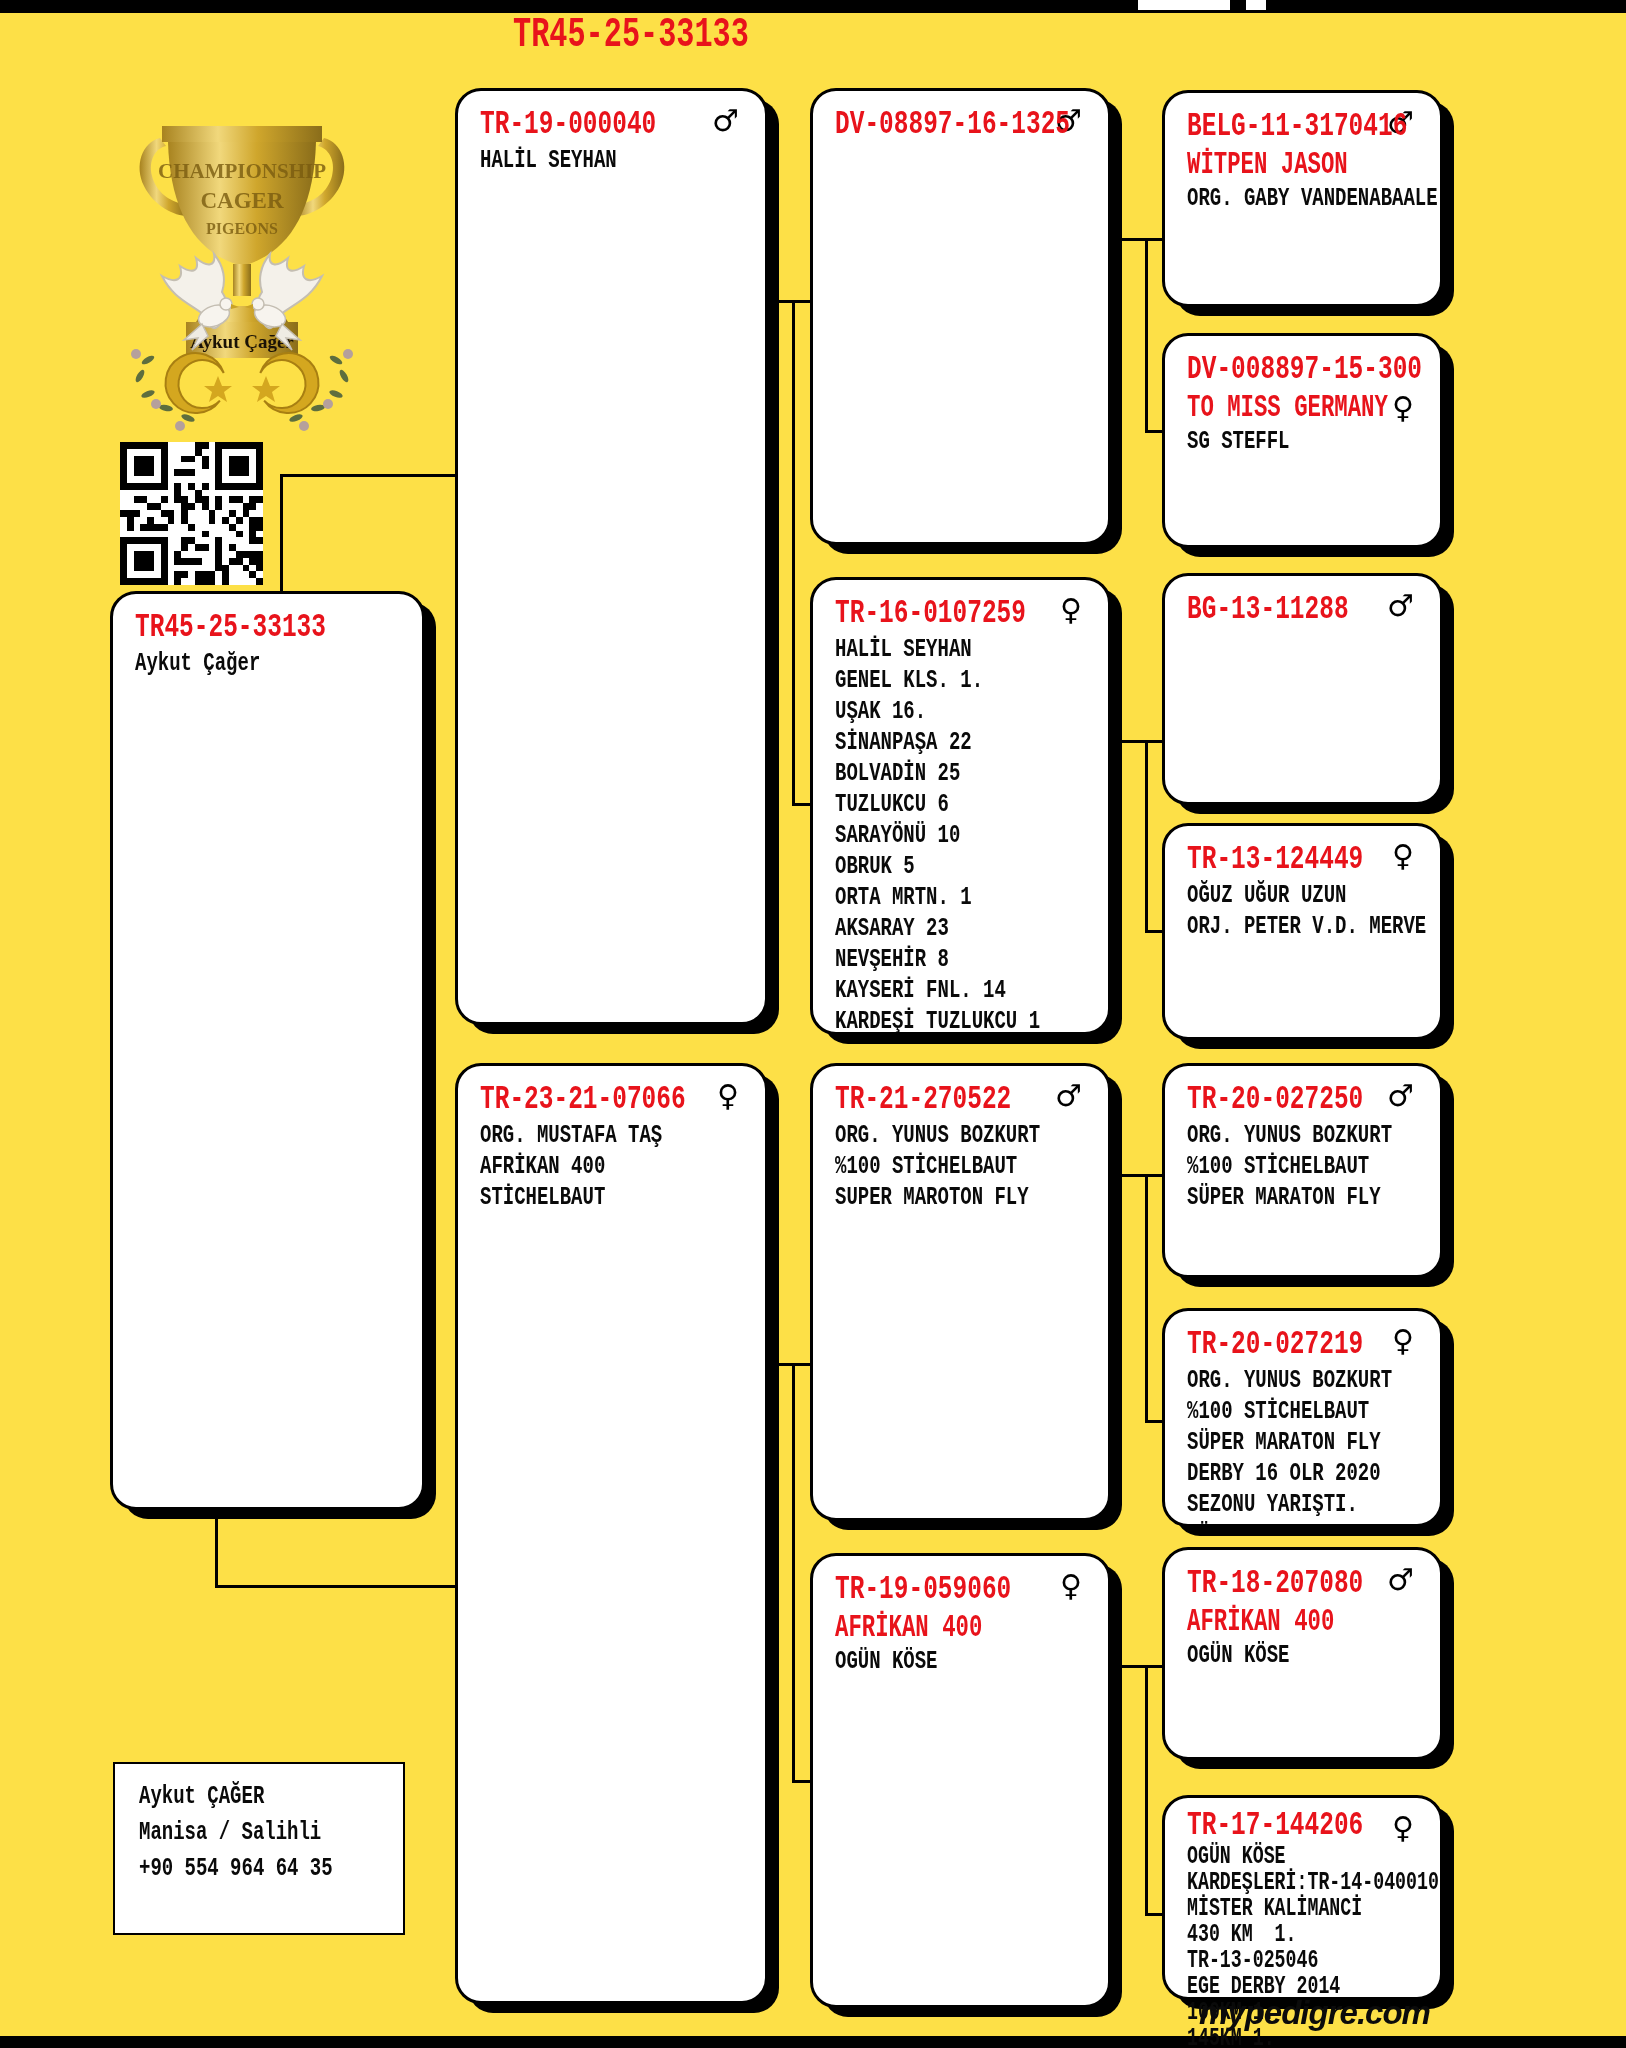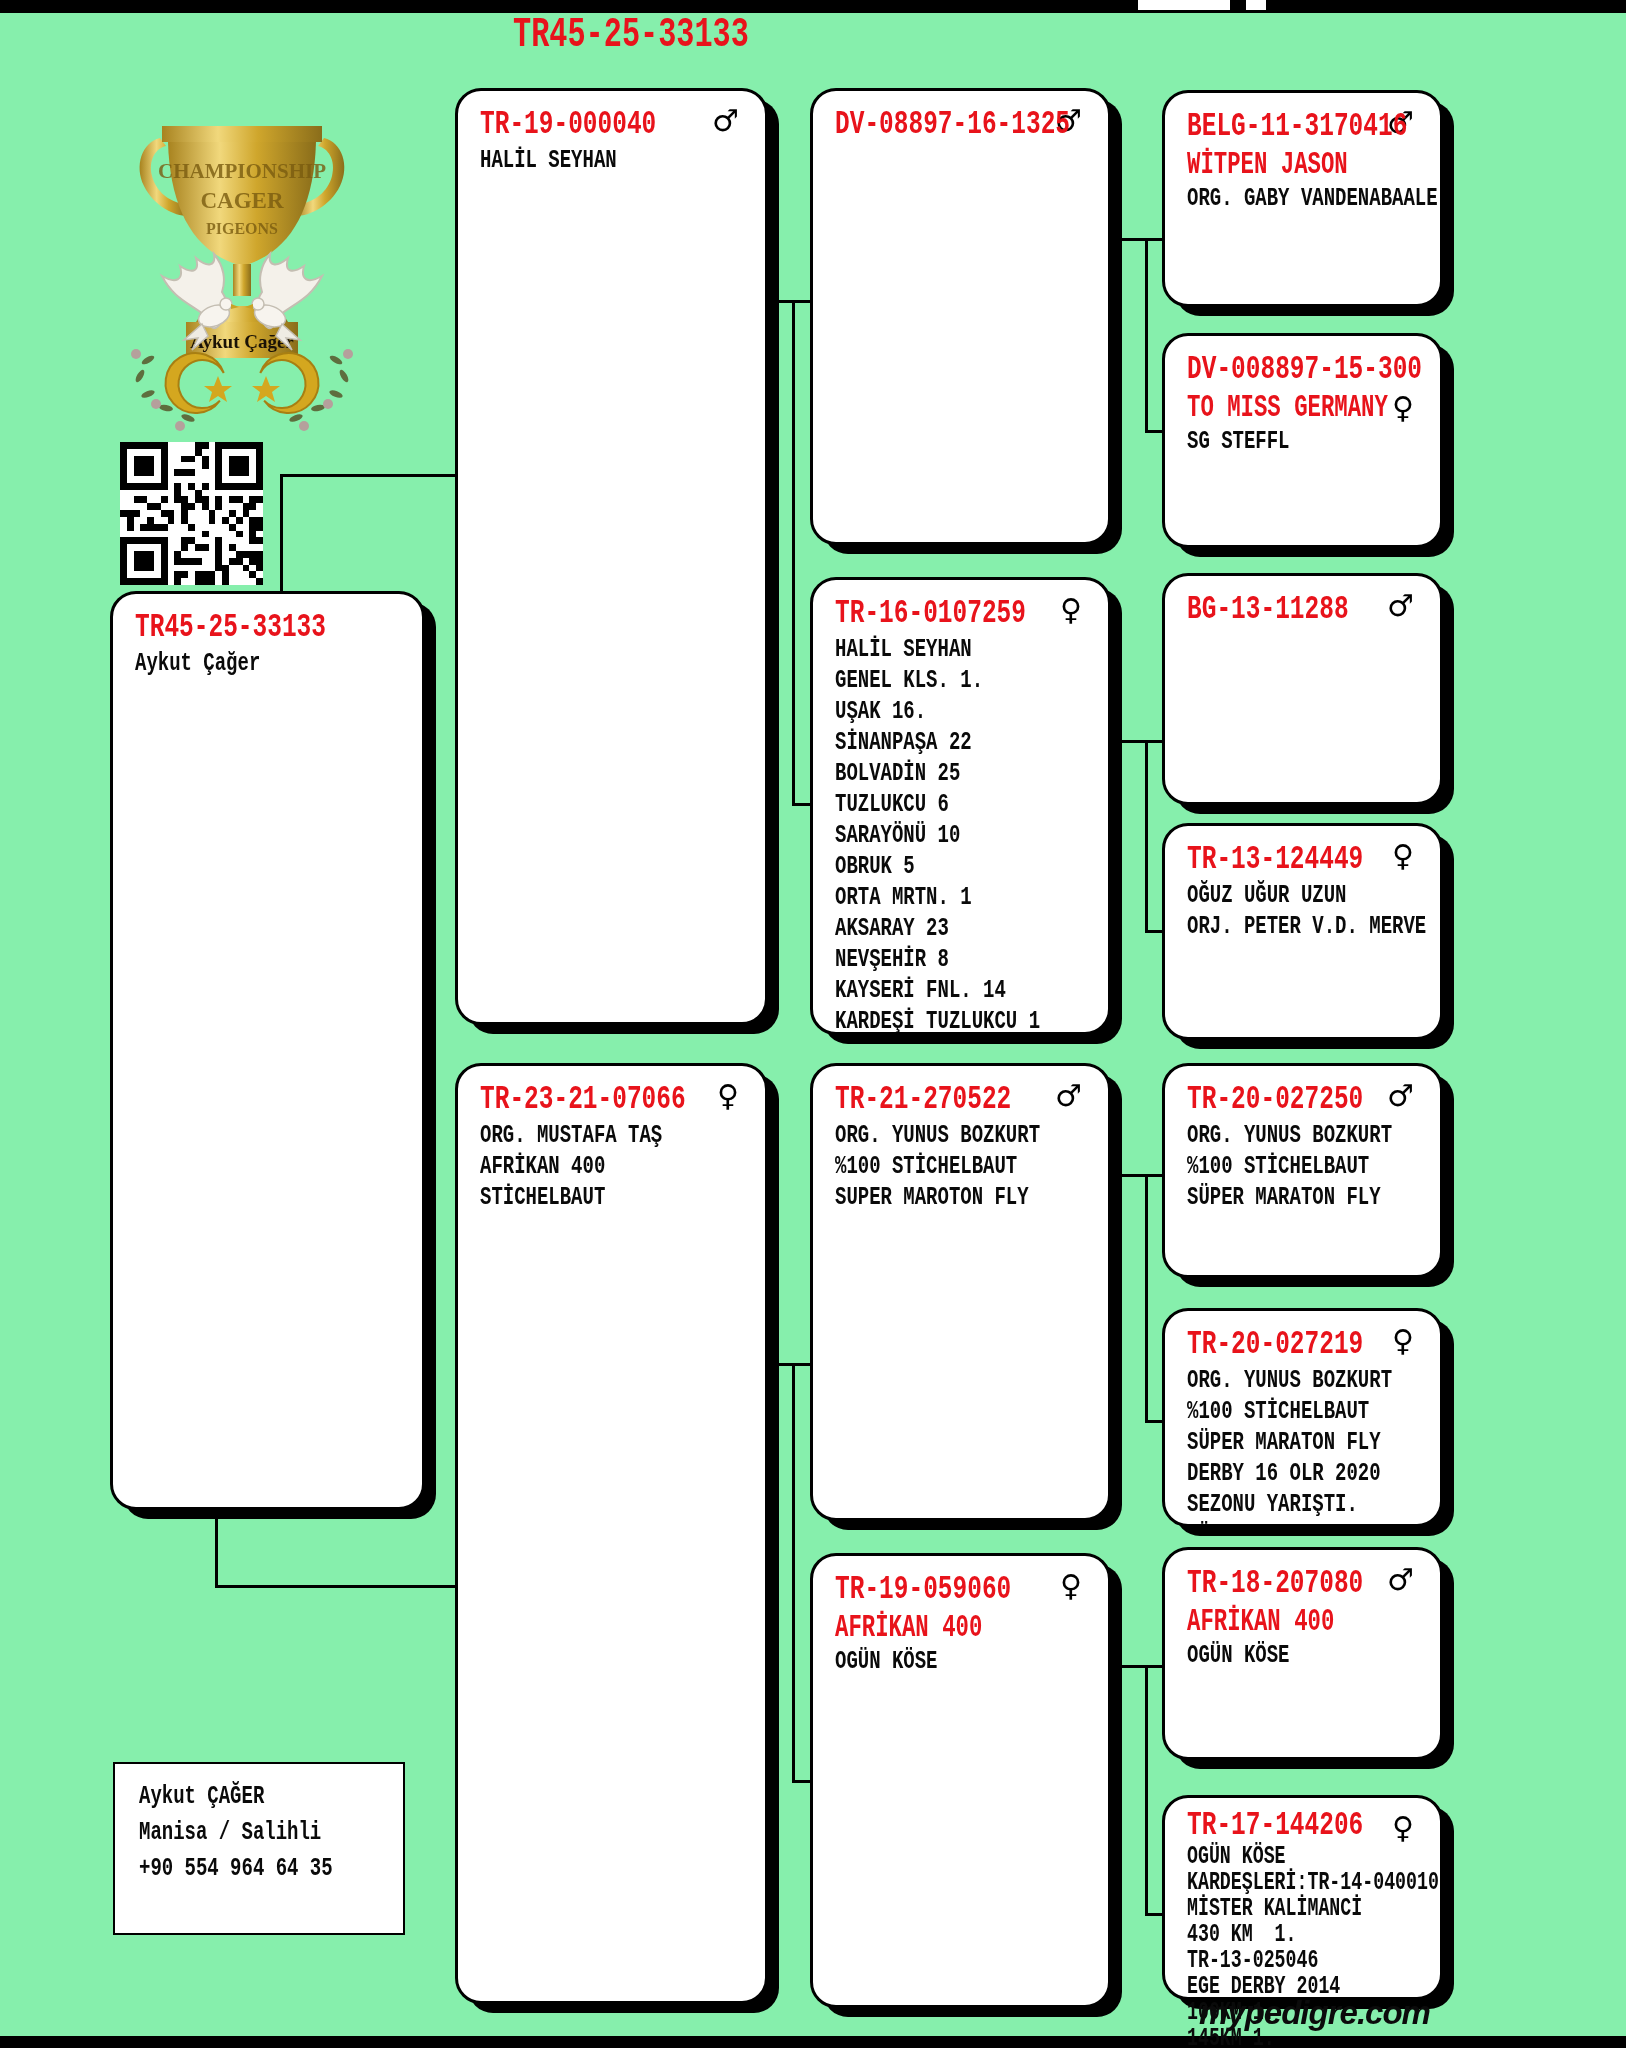--- a/index.html
+++ b/index.html
@@ -1,16 +1,16 @@
 <!DOCTYPE html>
 <html><head>
 <meta charset="utf-8">
 <style>
   html,body{margin:0;padding:0;background:#ffffff;}
-  #page{position:relative;width:1626px;height:2048px;background:#86efac;overflow:hidden;
+  #page{position:relative;width:1626px;height:2048px;background:#fde047;overflow:hidden;
         font-family:"Liberation Mono","DejaVu Sans Mono",monospace;color:#0a0a0a;}
   .bar{position:absolute;background:#000;}
   .notch{position:absolute;background:#fff;}
   #page-title{position:absolute;left:513px;top:10px;font-size:42px;line-height:50px;font-weight:bold;
         color:#e8131b;transform:scaleX(0.72);transform-origin:0 0;white-space:pre;}
   .ln{position:absolute;background:#000;}
   .pbox{position:absolute;box-sizing:border-box;background:#fff;border:3px solid #000;border-radius:26px;
         box-shadow:12px 10px 0 -1px #000;padding:12px 8px 0 22px;overflow:hidden;}
   .ring{font-size:34px;line-height:42px;font-weight:bold;color:#e8131b;transform:scaleX(0.72);
         transform-origin:0 0;white-space:pre;}

